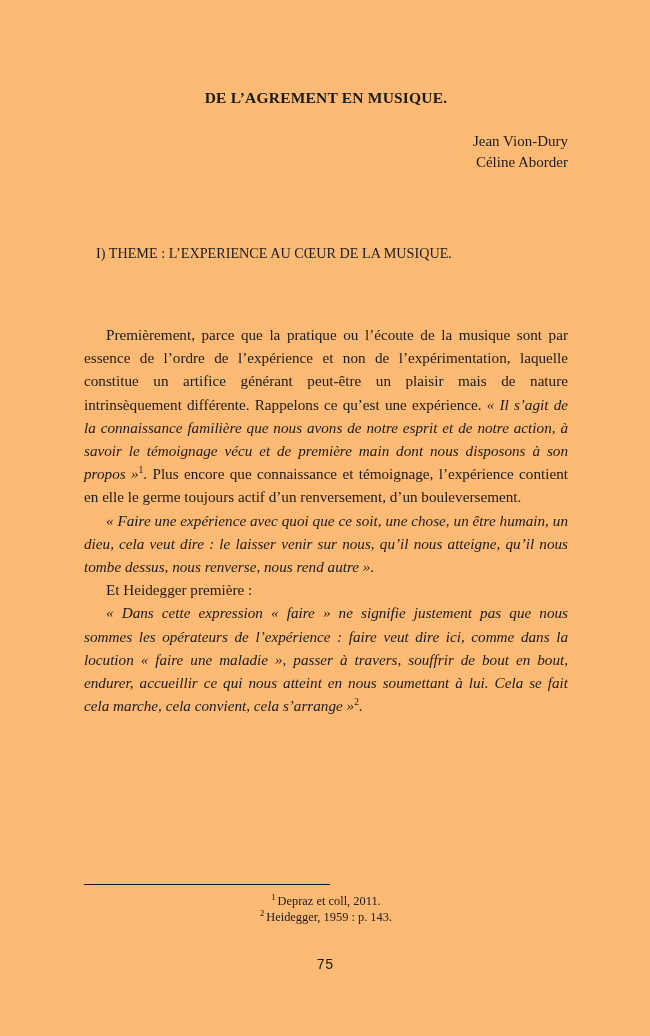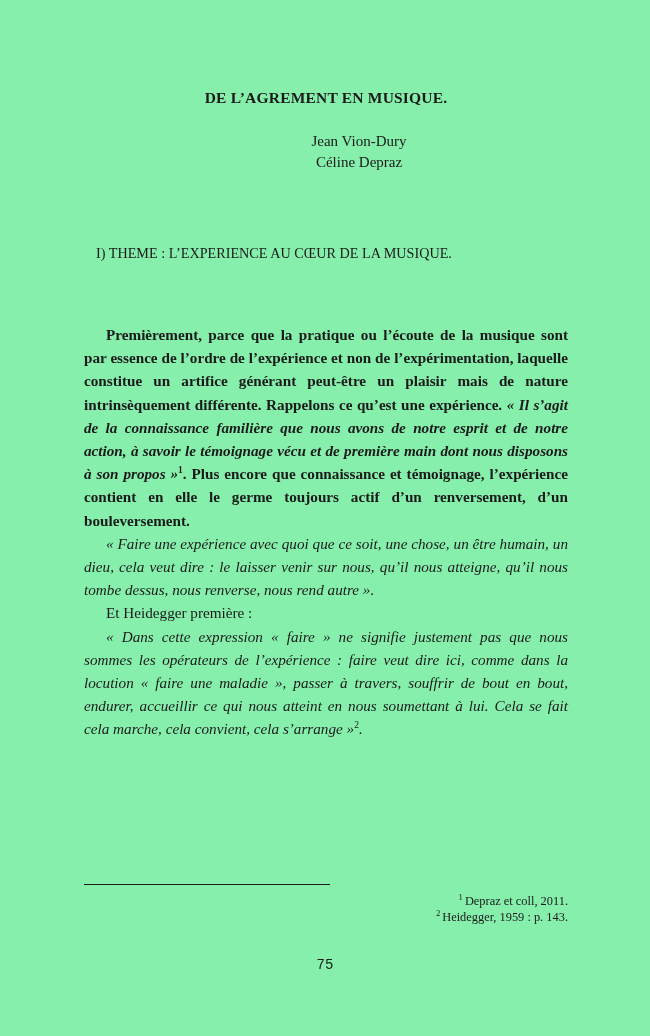--- a/index.html
+++ b/index.html
@@ -10,21 +10,21 @@
   }
   body {
     font-family: "Liberation Serif", "DejaVu Serif", serif;
     color: #1a1a1a;
   }
   .page {
     position: relative;
     width: 650px;
     height: 1036px;
     margin: 0 auto;
-    background: #86efac;
+    background: #fdba74;
     overflow: hidden;
     box-sizing: border-box;
   }
   .content {
     position: absolute;
     left: 84px;
     top: 0;
     width: 484px;
   }
 
@@ -41,21 +41,21 @@
   .authors {
     margin: 0;
     padding-top: 23px;
     text-align: center;
     font-size: 15px;
     line-height: 21px;
   }
   .authors .author-line {
     display: block;
     margin-left: 66px;
-    text-align: center;
+    text-align: right;
   }
 
   
   .section-heading {
     font-size: 14.2px;
     font-weight: normal;
     margin: 12px;
     padding-top: 58px;
     line-height: 20px;
     text-align: left;
@@ -69,21 +69,20 @@
     margin: 0;
     font-size: 15.2px;
     line-height: 23.2px;
     text-align: justify;
     text-justify: inter-word;
     text-indent: 22px;
     hyphens: manual;
   }
   p.para.gap {
     margin-top: 23px;
-    font-weight: bold;
   }
   .it {
     font-style: italic;
   }
   sup.fn {
     font-size: 9.5px;
     vertical-align: super;
     line-height: 0;
     font-style: normal;
   }
@@ -99,21 +98,21 @@
     width: 246px;
     height: 0;
     border: 0;
     border-top: 1px solid #1a1a1a;
     margin: 0 0 8px 0;
   }
   .fn-item {
     font-size: 12.4px;
     line-height: 16px;
     margin: 0;
-    text-align: right;
+    text-align: center;
   }
   .fn-item sup {
     font-size: 8.6px;
     vertical-align: super;
     line-height: 0;
     margin-right: 2px;
   }
 
   
   .page-number {
@@ -131,21 +130,21 @@
 <body>
 
 <div class="page">
 
   <div class="content">
 
     <h1 class="doc-title">DE L’AGREMENT EN MUSIQUE.</h1>
 
     <div class="authors">
       <span class="author-line">Jean Vion-Dury</span>
-      <span class="author-line">Céline Depraz</span>
+      <span class="author-line">Céline Aborder</span>
     </div>
 
     <h2 class="section-heading">I) THEME : L’EXPERIENCE AU CŒUR DE LA MUSIQUE.</h2>
 
     <div class="body-block">
 
 
       <p class="para gap"><span>Premièrement, parce que la pratique ou l’écoute de la musique sont par essence de l’ordre de l’expérience et non de l’expérimentation, laquelle constitue un artifice générant peut-être un plaisir mais de nature intrinsèquement différente. Rappelons ce qu’est une expérience. </span><span class="it">« Il s’agit de la connaissance familière que nous avons de notre esprit et de notre action, à savoir le témoignage vécu et de première main dont nous disposons à son propos »</span><sup class="fn">1</sup><span>. Plus encore que connaissance et témoignage, l’expérience contient en elle le germe toujours actif d’un renversement, d’un bouleversement.</span></p>
 
       <p class="para it">« Faire une expérience avec quoi que ce soit, une chose, un être humain, un dieu, cela veut dire : le laisser venir sur nous, qu’il nous atteigne, qu’il nous tombe dessus, nous renverse, nous rend autre ».</p>

